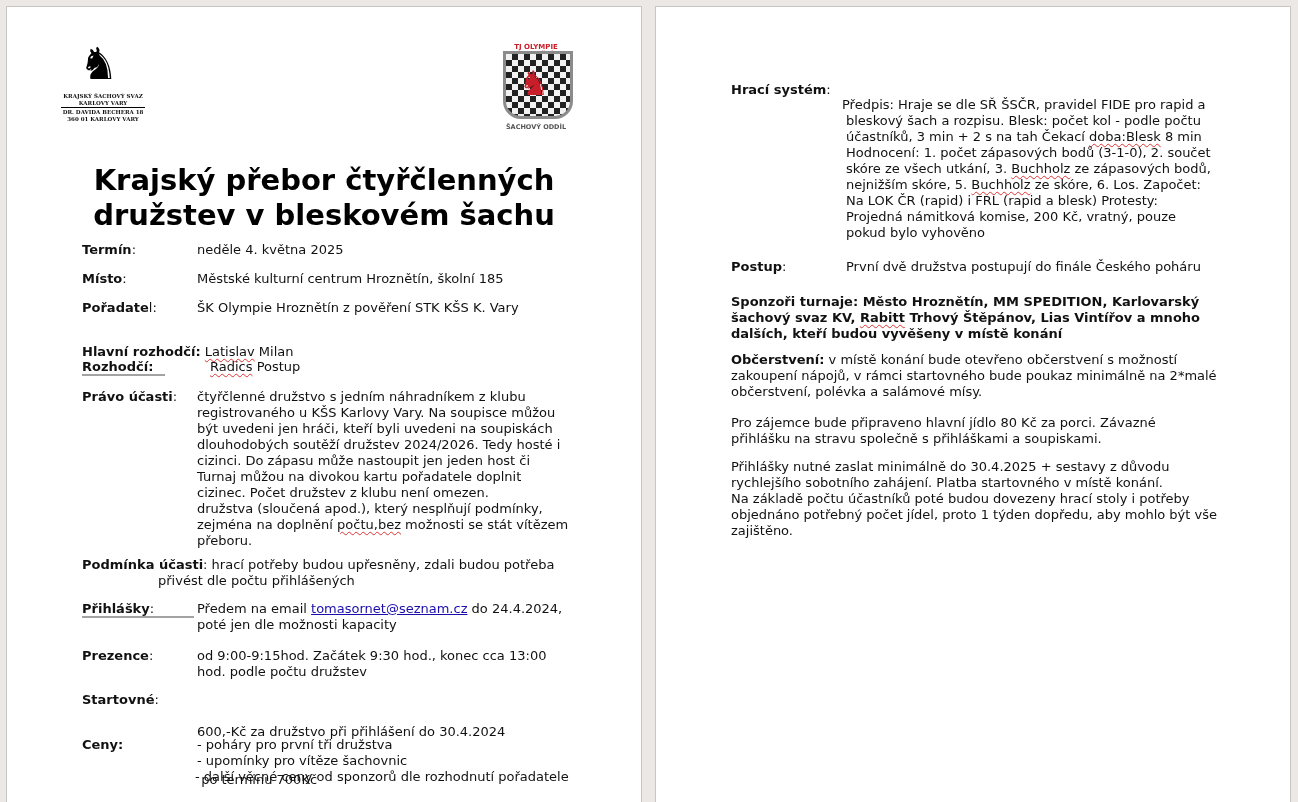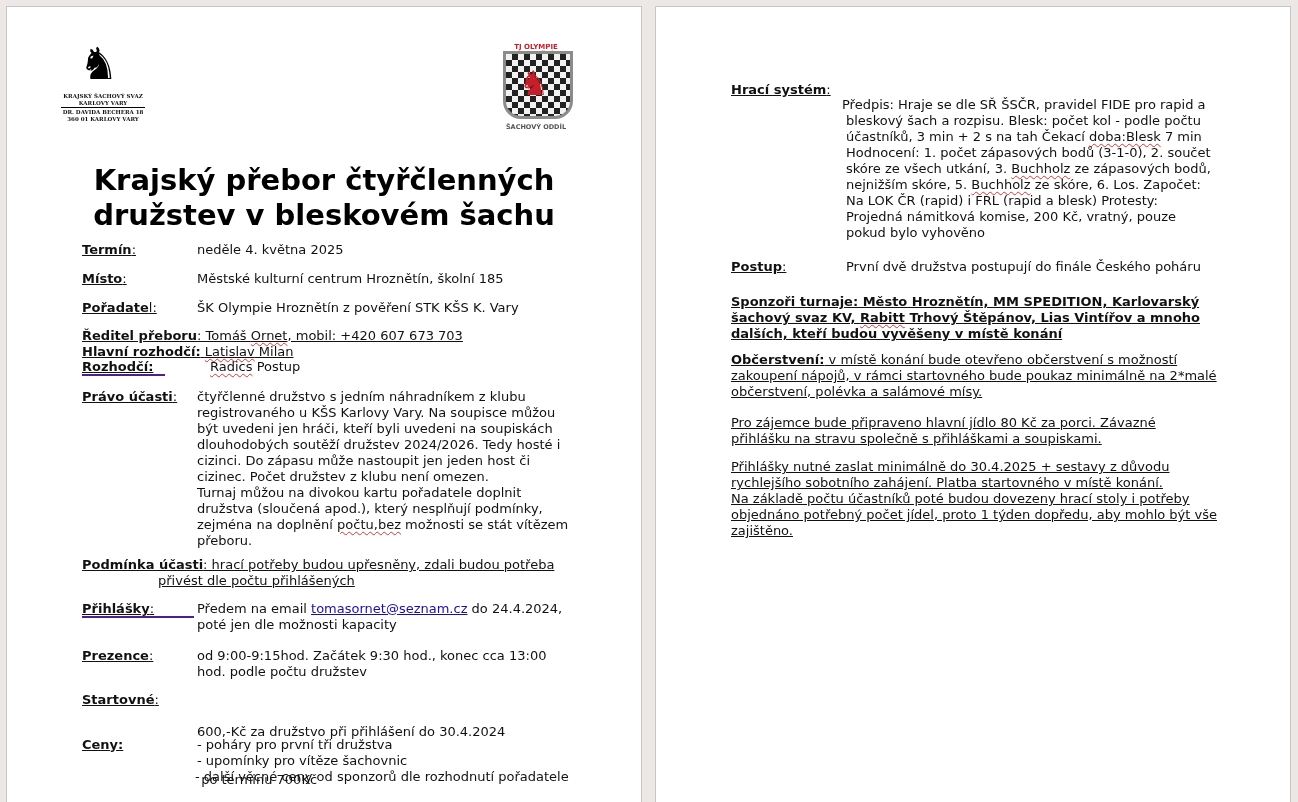--- a/index.html
+++ b/index.html
@@ -11,24 +11,24 @@
     position:relative;
   }
   .page {
     position:absolute; top:6px; background:#fff;
     border-left:1px solid #c8c6c4; border-right:1px solid #c8c6c4; border-top:1px solid #c8c6c4;
     height:820px; overflow:hidden;
   }
   #page1 { left:6px; width:634px; }
   #page2 { left:655px; width:634px; }
   .b { font-weight:bold; }
-  .lbl { position:absolute; left:75px; font-size:13px; line-height:16px;text-decoration:underline; }
+  .lbl { position:absolute; left:75px; font-size:13px; line-height:16px; }
   .val { position:absolute; left:190px; font-size:13px; line-height:16px; }
   .spell { text-decoration: underline wavy #d33; text-decoration-thickness:1px; text-underline-offset:2px; }
-  .blue-ul { border-bottom:2px solid #4c1d95; }
+  .blue-ul { border-bottom:2px solid #a3a3a3; }
   a.email { color:#1a0dab; text-decoration:underline; }
   .title {
     position:absolute; left:0; width:634px; top:156px; text-align:center;
     font-size:29px; line-height:35px; font-weight:bold; color:#000;
   }
   
   #logo-ksv { position:absolute; left:50px; top:34px; width:92px; height:80px; }
   #logo-ksv .knight { position:absolute; left:22px; top:0; font-size:44px; line-height:46px; color:#000; }
   #logo-ksv .t { position:absolute; left:0; width:92px; text-align:center; font-family:"DejaVu Serif", serif; font-weight:bold; font-size:5.5px; line-height:7px; }
   #logo-ksv .rule { position:absolute; left:4px; width:84px; top:66px; border-top:1px solid #000; }
@@ -72,34 +72,33 @@
 
   <div class="lbl" style="top:235px"><b>Termín</b><span>:</span></div>
   <div class="val" style="top:235px">neděle 4. května 2025</div>
 
   <div class="lbl" style="top:264px"><b>Místo</b><span>:</span></div>
   <div class="val" style="top:264px">Městské kulturní centrum Hroznětín, školní 185</div>
 
   <div class="lbl" style="top:293px"><b>Pořadate</b><span>l:</span></div>
   <div class="val" style="top:293px">ŠK Olympie Hroznětín z pověření STK KŠS K. Vary</div>
 
-  <div class="lbl" style="top:321px"><b>Ředitel přeboru</b><span>: Tomáš </span><span class="spell">Ornet</span><span>, mobil: +420 607 673 703</span></div>
   <div class="lbl" style="top:337px"><b>Hlavní rozhodčí:</b> <span class="spell">Latislav</span><span> Milan</span></div>
   <div class="lbl" style="top:352px"><b class="blue-ul" style="padding-right:12px">Rozhodčí:</b></div>
   <div class="val" style="top:352px; left:203px"><span class="spell">Radics</span><span> Postup</span></div>
 
   <div class="lbl" style="top:382px"><b>Právo účasti</b><span>:</span></div>
   <div class="val" style="top:382px">
     <div>čtyřčlenné družstvo s jedním náhradníkem z klubu</div>
     <div>registrovaného u KŠS Karlovy Vary. Na soupisce můžou</div>
     <div>být uvedeni jen hráči, kteří byli uvedeni na soupiskách</div>
     <div>dlouhodobých soutěží družstev 2024/2026. Tedy hosté i</div>
     <div>cizinci. Do zápasu může nastoupit jen jeden host či</div>
+    <div>Turnaj můžou na divokou kartu pořadatele doplnit</div>
     <div>cizinec. Počet družstev z klubu není omezen.</div>
-    <div>Turnaj můžou na divokou kartu pořadatele doplnit</div>
     <div>družstva (sloučená apod.), který nesplňují podmínky,</div>
     <div><span>zejména na doplnění </span><span class="spell">počtu,bez</span><span> možnosti se stát vítězem</span></div>
     <div>přeboru.</div>
   </div>
 
   <div class="lbl" style="top:550px"><b>Podmínka účasti</b><span>: hrací potřeby budou upřesněny, zdali budou potřeba</span></div>
   <div class="lbl" style="top:566px; left:151px">přivést dle počtu přihlášených</div>
 
   <div class="lbl" style="top:594px"><b class="blue-ul" style="padding-right:40px"><span>Přihlášky</span><span style="font-weight:normal">:</span></b></div>
   <div class="val" style="top:594px">
@@ -126,21 +125,21 @@
     <div style="margin-left:-2px">- další věcné ceny od sponzorů dle rozhodnutí pořadatele</div>
   </div>
 </div>
 
 <div class="page" id="page2">
 
   <div class="lbl" style="top:75px; left:75px"><b>Hrací systém</b><span>:</span></div>
   <div class="val" style="top:90px; left:186px">Předpis: Hraje se dle SŘ ŠSČR, pravidel FIDE pro rapid a</div>
   <div class="val" style="top:106px; left:190px">
     <div>bleskový šach a rozpisu. Blesk: počet kol - podle počtu</div>
-    <div><span>účastníků, 3 min + 2 s na tah Čekací </span><span class="spell">doba:Blesk</span><span> 7 min</span></div>
+    <div><span>účastníků, 3 min + 2 s na tah Čekací </span><span class="spell">doba:Blesk</span><span> 8 min</span></div>
     <div>Hodnocení: 1. počet zápasových bodů (3-1-0), 2. součet</div>
     <div><span>skóre ze všech utkání, 3. </span><span class="spell">Buchholz</span><span> ze zápasových bodů,</span></div>
     <div><span>nejnižším skóre, 5. </span><span class="spell">Buchholz</span><span> ze skóre, 6. Los. Započet:</span></div>
     <div>Na LOK ČR (rapid) i FRL (rapid a blesk) Protesty:</div>
     <div>Projedná námitková komise, 200 Kč, vratný, pouze</div>
     <div>pokud bylo vyhověno</div>
   </div>
 
   <div class="lbl" style="top:252px; left:75px"><b>Postup</b><span>:</span></div>
   <div class="val" style="top:252px; left:190px">První dvě družstva postupují do finále Českého poháru</div>

